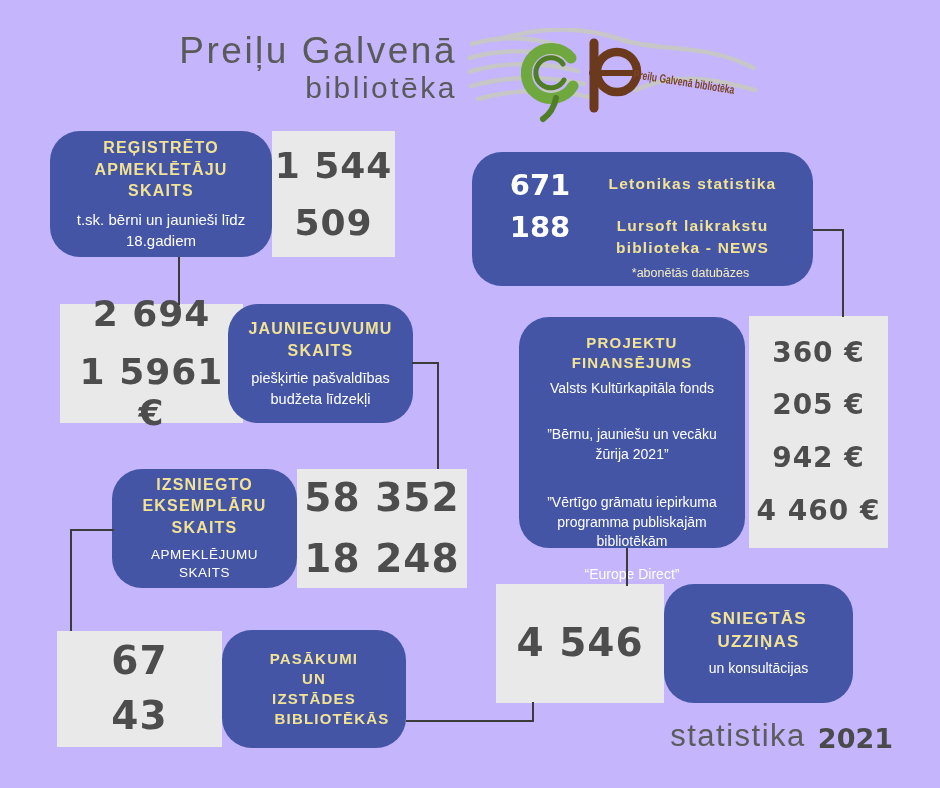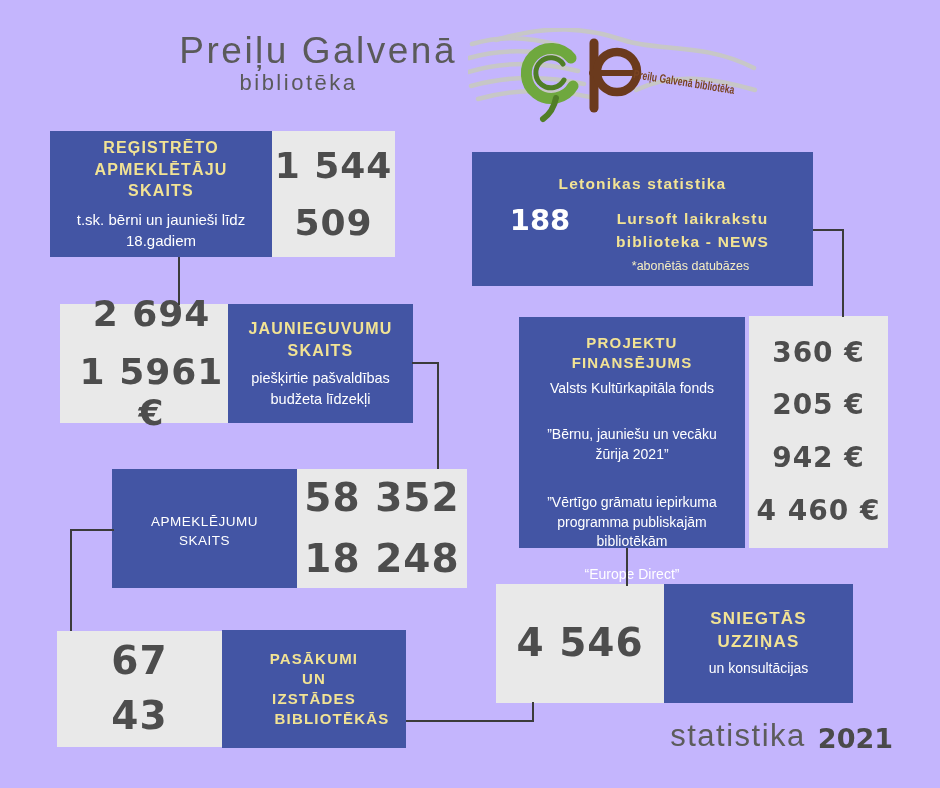--- a/index.html
+++ b/index.html
@@ -4,26 +4,26 @@
 <style>
   * { margin:0; padding:0; box-sizing:border-box; }
   body { background:#ffffff; }
   .canvas {
     position:relative; width:940px; height:788px; background:#c4b5fd;
     font-family:"Liberation Sans", sans-serif; overflow:hidden;
   }
   
   .title-block { position:absolute; left:140px; top:30px; width:317px; text-align:right; color:#5a5a5a; }
   .title-line1 { font-size:37px; letter-spacing:2.5px; line-height:1.12; font-weight:400; }
-  .title-line2 { font-size:22px; letter-spacing:2.5px; line-height:1.12; font-weight:400;text-align:center; }
+  .title-line2 { font-size:30px; letter-spacing:2.5px; line-height:1.12; font-weight:400; }
   
   .logo { position:absolute; left:468px; top:28px; width:290px; height:95px; }
   
   .box { position:absolute; display:flex; flex-direction:column; align-items:center; justify-content:center; }
-  .blue { background:#4355a4; }
+  .blue { background:#4355a4;border-radius:30px; }
   .grayb { background:#e9e9e9; }
   .ytitle { color:#f2e394; font-weight:700; letter-spacing:1.2px; text-align:center; font-size:16px; line-height:1.35; }
   .wsub { color:#ffffff; text-align:center; font-size:15px; line-height:1.4; margin-top:7px; }
   .num { color:#4d4d4d; font-weight:700; letter-spacing:1px; text-align:center;
          font-family:"DejaVu Sans","Liberation Sans",sans-serif; line-height:1.15; }
   .n36 { font-size:36px; } .n32 { font-size:39px; } .n28 { font-size:28px; }
   .stack { display:flex; flex-direction:column; gap:16px; align-items:center; }
   
   .line { position:absolute; background:#3b3b3b; }
   
@@ -89,40 +89,42 @@
   <div class="box grayb stack" style="left:60px; top:304px; width:183px; height:119px;">
     <div class="num n36">2 694</div>
     <div class="num n36">1 5961 €</div>
   </div>
   <div class="box blue" style="left:228px; top:304px; width:185px; height:119px; padding:10px 12px;">
     <div class="ytitle">JAUNIEGUVUMU SKAITS</div>
     <div class="wsub" style="font-size:14.5px;">piešķirtie pašvaldības budžeta līdzekļi</div>
   </div>
 
   <div class="box blue" style="left:112px; top:469px; width:185px; height:119px; padding:10px 12px;">
+    <div class="ytitle">IZSNIEGTO EKSEMPLĀRU SKAITS</div>
     <div class="wsub" style="font-size:13.5px; letter-spacing:0.5px;">APMEKLĒJUMU SKAITS</div>
   </div>
   <div class="box grayb stack" style="left:297px; top:469px; width:170px; height:119px;">
     <div class="num n32">58 352</div>
     <div class="num n32">18 248</div>
   </div>
 
   <div class="box grayb stack" style="left:57px; top:631px; width:165px; height:116px; gap:10px;">
     <div class="num n32">67</div>
     <div class="num n32">43</div>
   </div>
   <div class="box blue" style="left:222px; top:630px; width:184px; height:118px; padding:10px;">
     <div class="ytitle" style="font-size:15px;">PASĀKUMI</div>
     <div class="ytitle" style="font-size:15px;">UN</div>
     <div class="ytitle" style="font-size:15px;">IZSTĀDES</div>
     <div class="ytitle" style="font-size:15px;padding-left:36px;">BIBLIOTĒKĀS</div>
   </div>
 
   <div class="box blue db-card" style="left:472px; top:152px; width:341px; height:134px;">
     <div class="db-row">
+      <div class="db-val">671</div>
       <div class="db-label ytitle">Letonikas statistika</div>
     </div>
     <div class="db-row" style="margin-top:8px;">
       <div class="db-val">188</div>
       <div class="db-label ytitle">Lursoft laikrakstu biblioteka - NEWS</div>
     </div>
     <div class="db-foot">*abonētās datubāzes</div>
   </div>
 
   <div class="box blue proj-card" style="left:519px; top:317px; width:226px; height:231px;">

